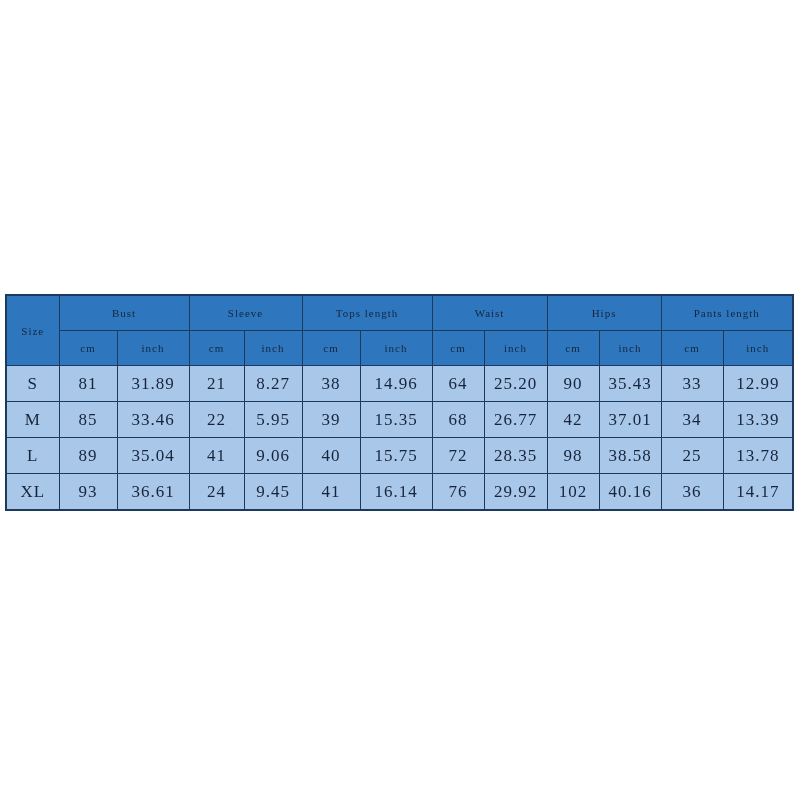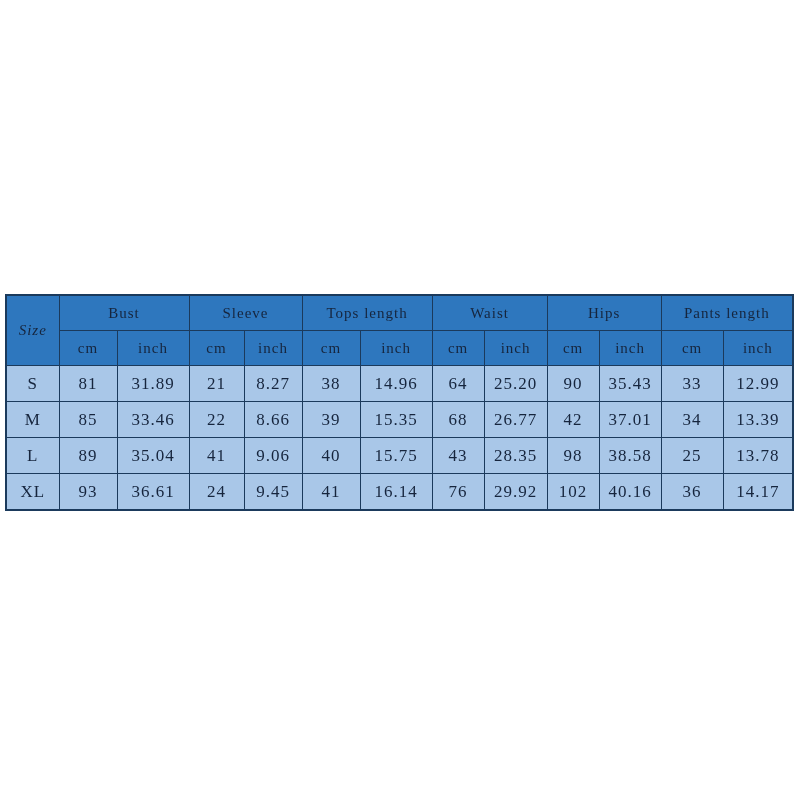--- a/index.html
+++ b/index.html
@@ -37,26 +37,25 @@
     color: #16253d;
     font-family: "Liberation Serif", "DejaVu Serif", serif;
     letter-spacing: 1px;
     padding: 0;
   }
 
   
   table.size-chart thead th {
     background: #2e77be;
     font-weight: normal;
-    font-size: 15px;
+    font-size: 11px;
   }
   th.size-head {
     font-size: 17px;
     height: 68px;
-    font-style: italic;
   }
   tr.group-row th {
     height: 34px;
   }
   tr.unit-row th {
     height: 34px;
     font-size: 16px;
   }
 
   
@@ -143,39 +142,39 @@
         <td>90</td>
         <td>35.43</td>
         <td>33</td>
         <td>12.99</td>
       </tr>
       <tr>
         <td class="size-cell">M</td>
         <td>85</td>
         <td>33.46</td>
         <td>22</td>
-        <td>8.66</td>
+        <td>5.95</td>
         <td>39</td>
         <td>15.35</td>
         <td>68</td>
         <td>26.77</td>
         <td>42</td>
         <td>37.01</td>
         <td>34</td>
         <td>13.39</td>
       </tr>
       <tr>
         <td class="size-cell">L</td>
         <td>89</td>
         <td>35.04</td>
         <td>41</td>
         <td>9.06</td>
         <td>40</td>
         <td>15.75</td>
-        <td>43</td>
+        <td>72</td>
         <td>28.35</td>
         <td>98</td>
         <td>38.58</td>
         <td>25</td>
         <td>13.78</td>
       </tr>
       <tr>
         <td class="size-cell">XL</td>
         <td>93</td>
         <td>36.61</td>

